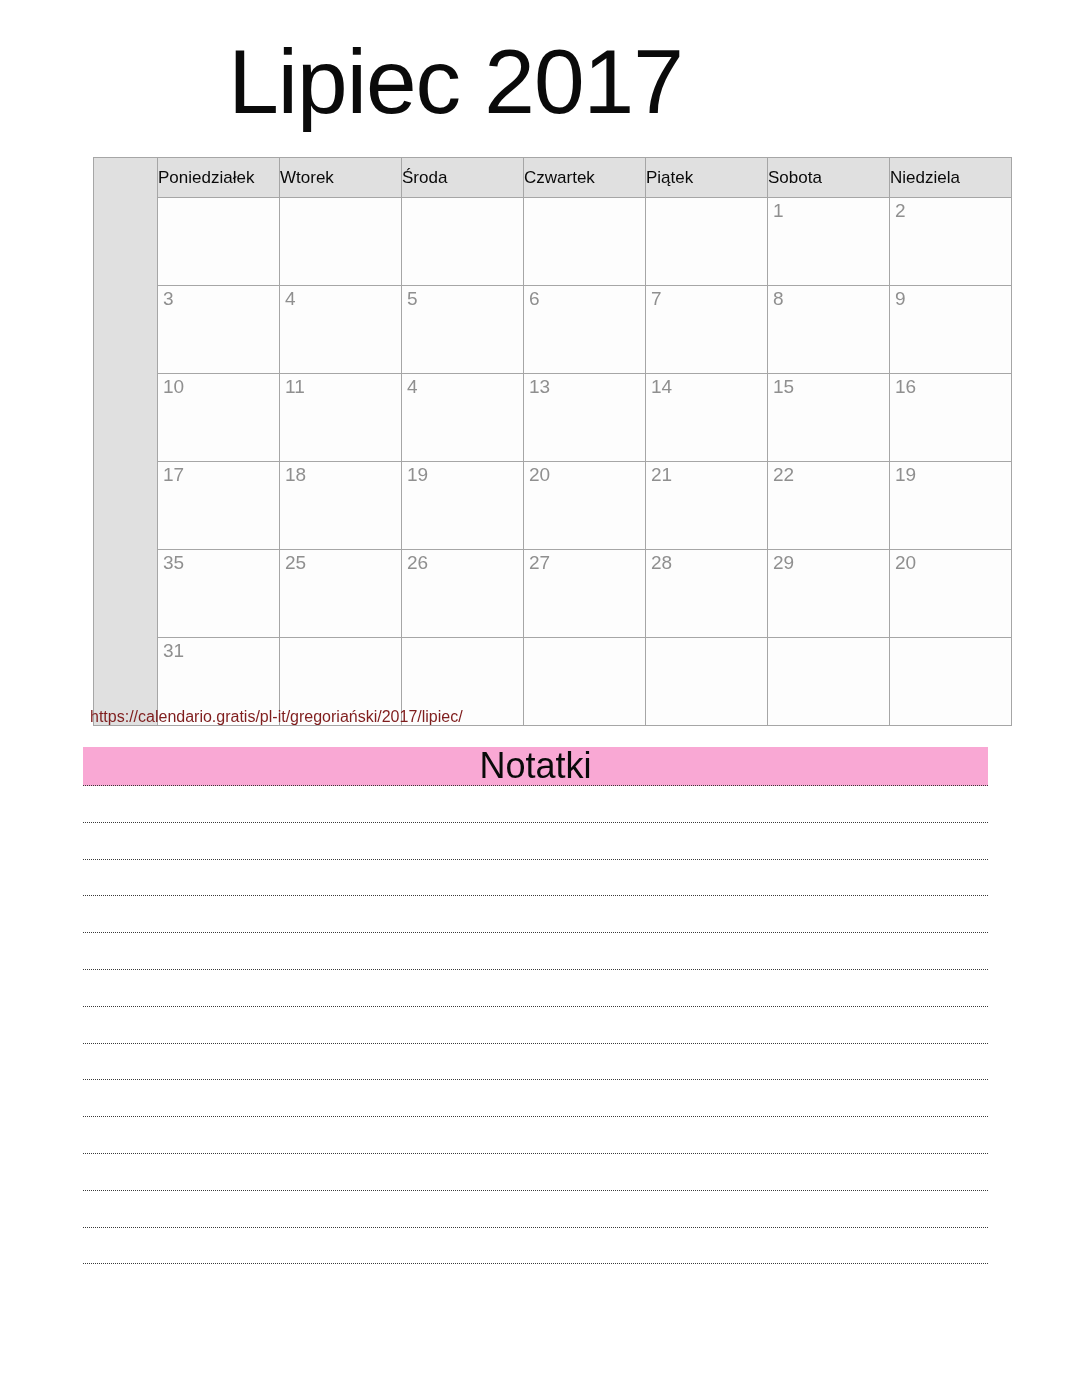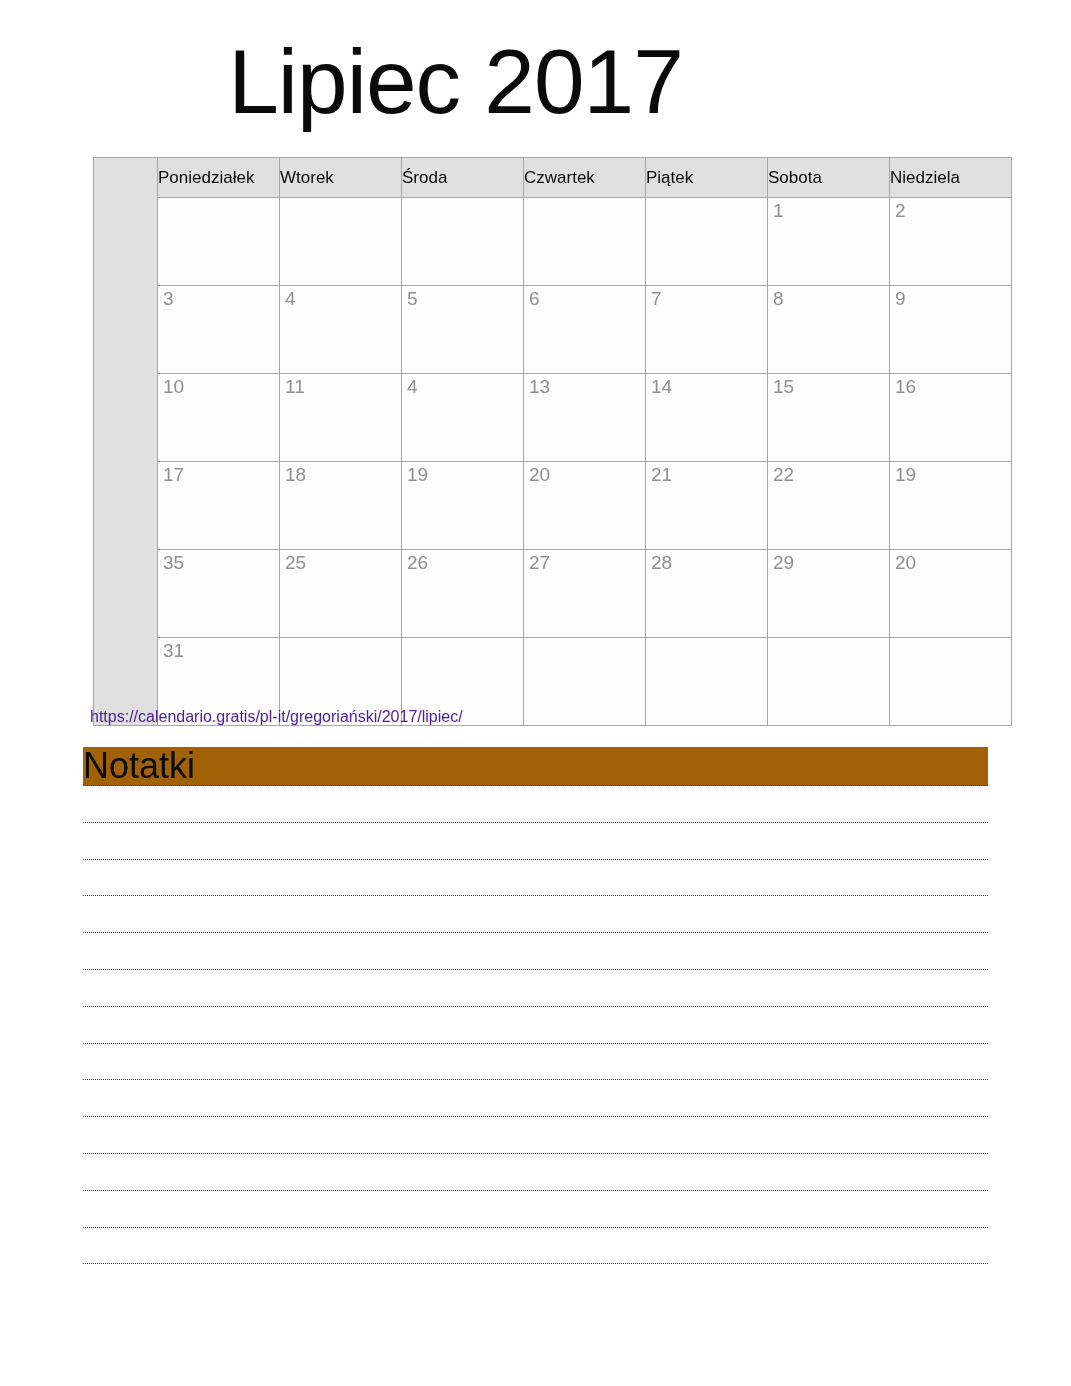--- a/index.html
+++ b/index.html
@@ -25,26 +25,27 @@
     padding:0;
   }
   td.day{
     width:116px;height:84px;background:#fdfdfd;
     vertical-align:top;text-align:left;
     font-size:19px;color:#8f8f8f;
     padding:3px 0 0 5px;line-height:1.1;
   }
   .source-url{
     position:absolute;left:90px;top:708px;margin:0;
-    font-size:16px;color:#4c1d95;
+    font-size:16px;color:#7f1d1d;
   }
   .notes{position:absolute;left:83px;top:747px;width:905px;}
   .notes-band{
-    height:38px;background:#a16207;
+    height:38px;background:#f9a8d4;
     border-bottom:1px dotted #3a3a3a;
+    text-align:center;
   }
   .notes-heading{
     font-size:36px;font-weight:400;line-height:38px;color:#0a0a0a;margin:0;
   }
   .note-line{
     height:35.8px;border-bottom:1px dotted #3a3a3a;
   }
 </style>
 </head>
 <body>

